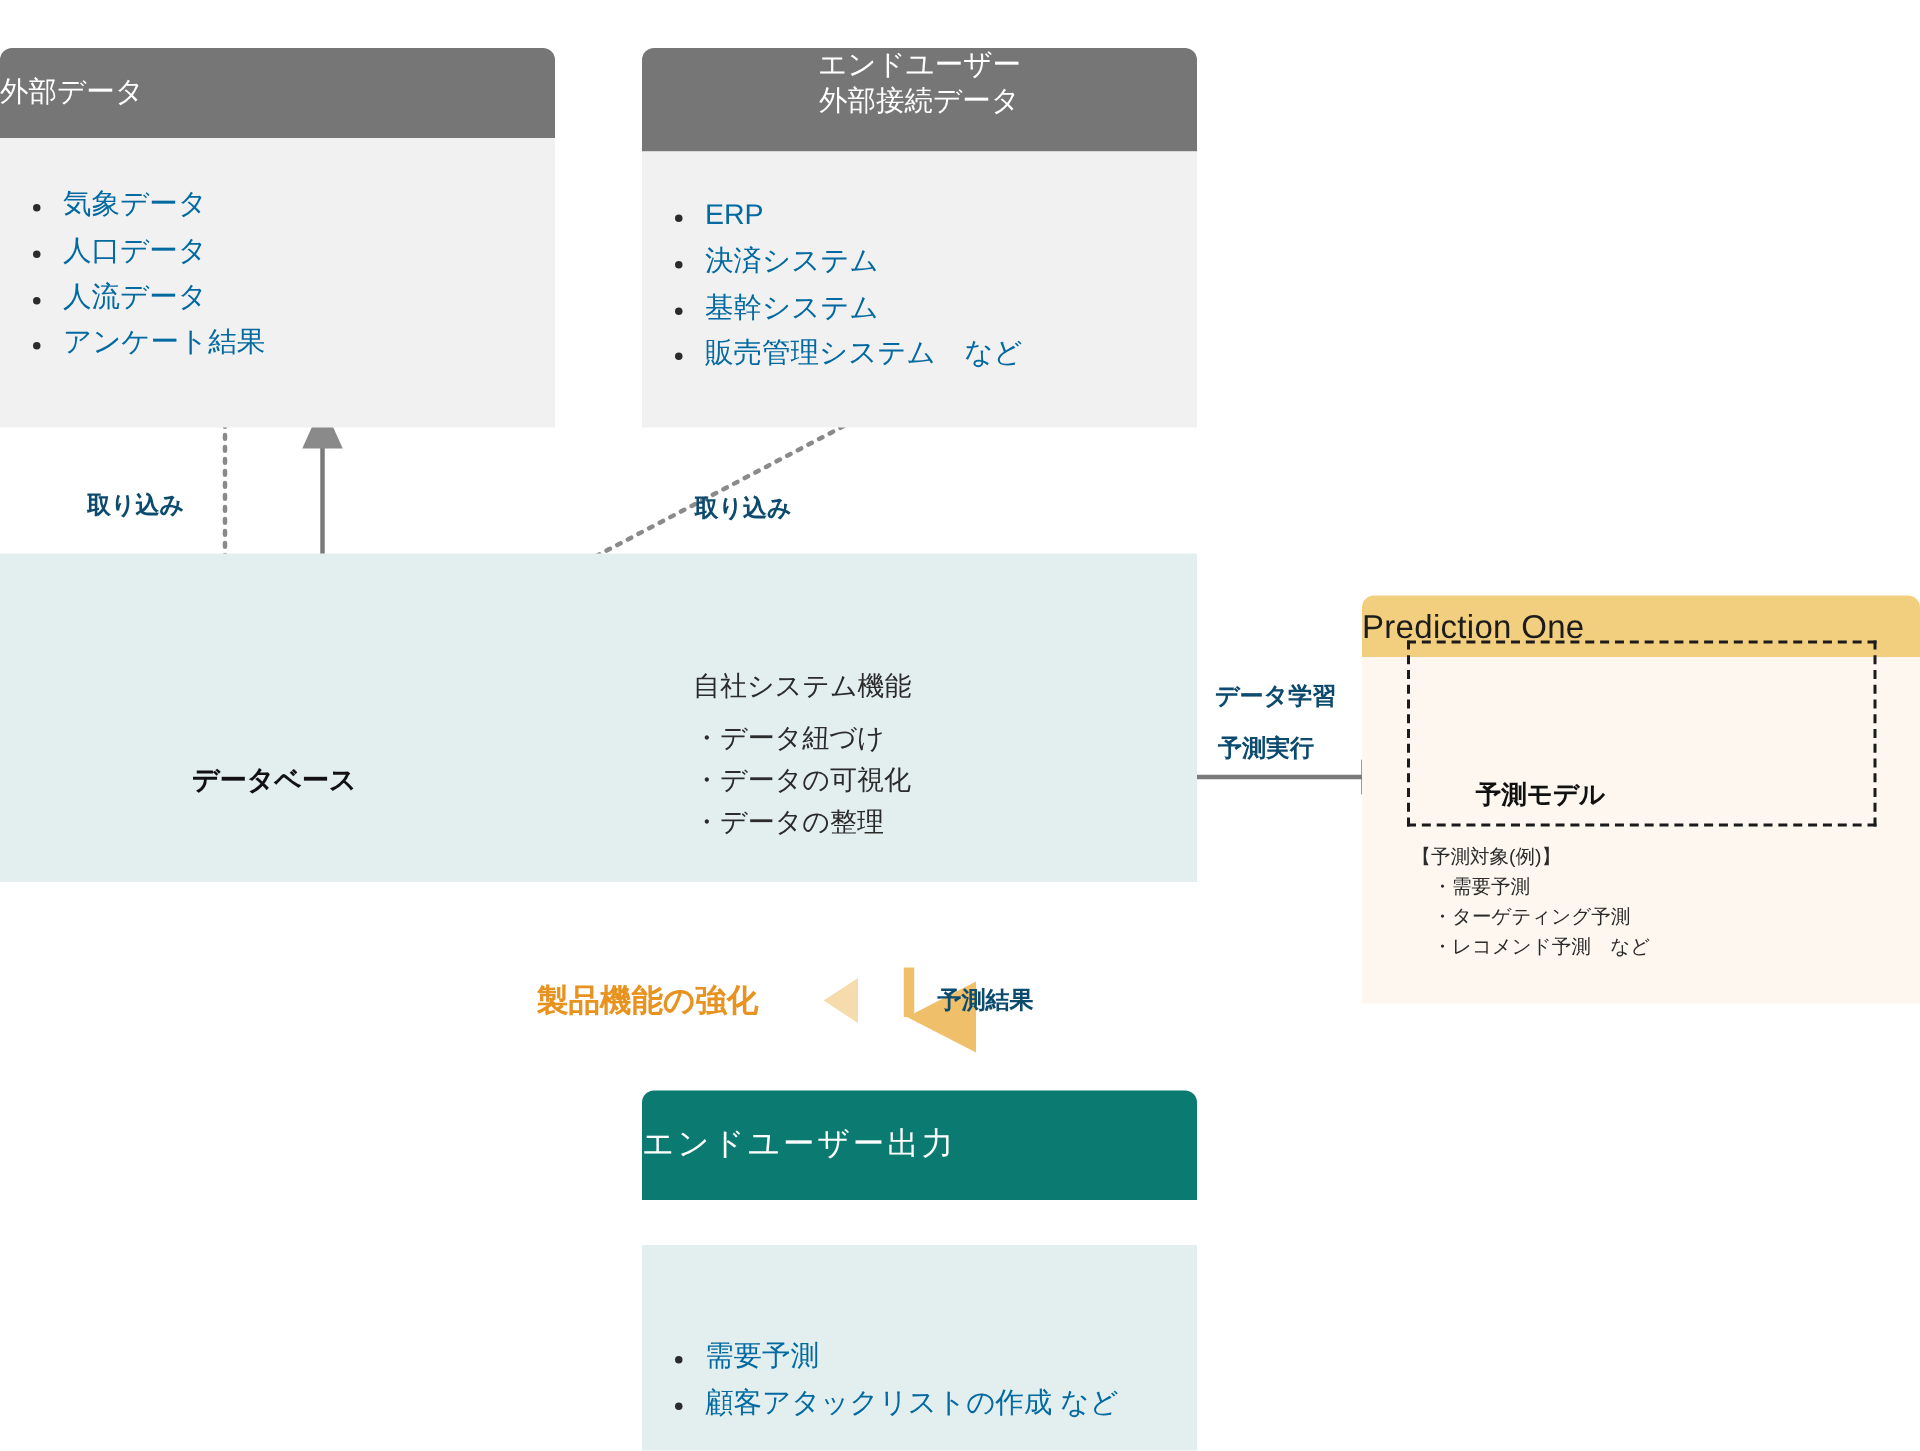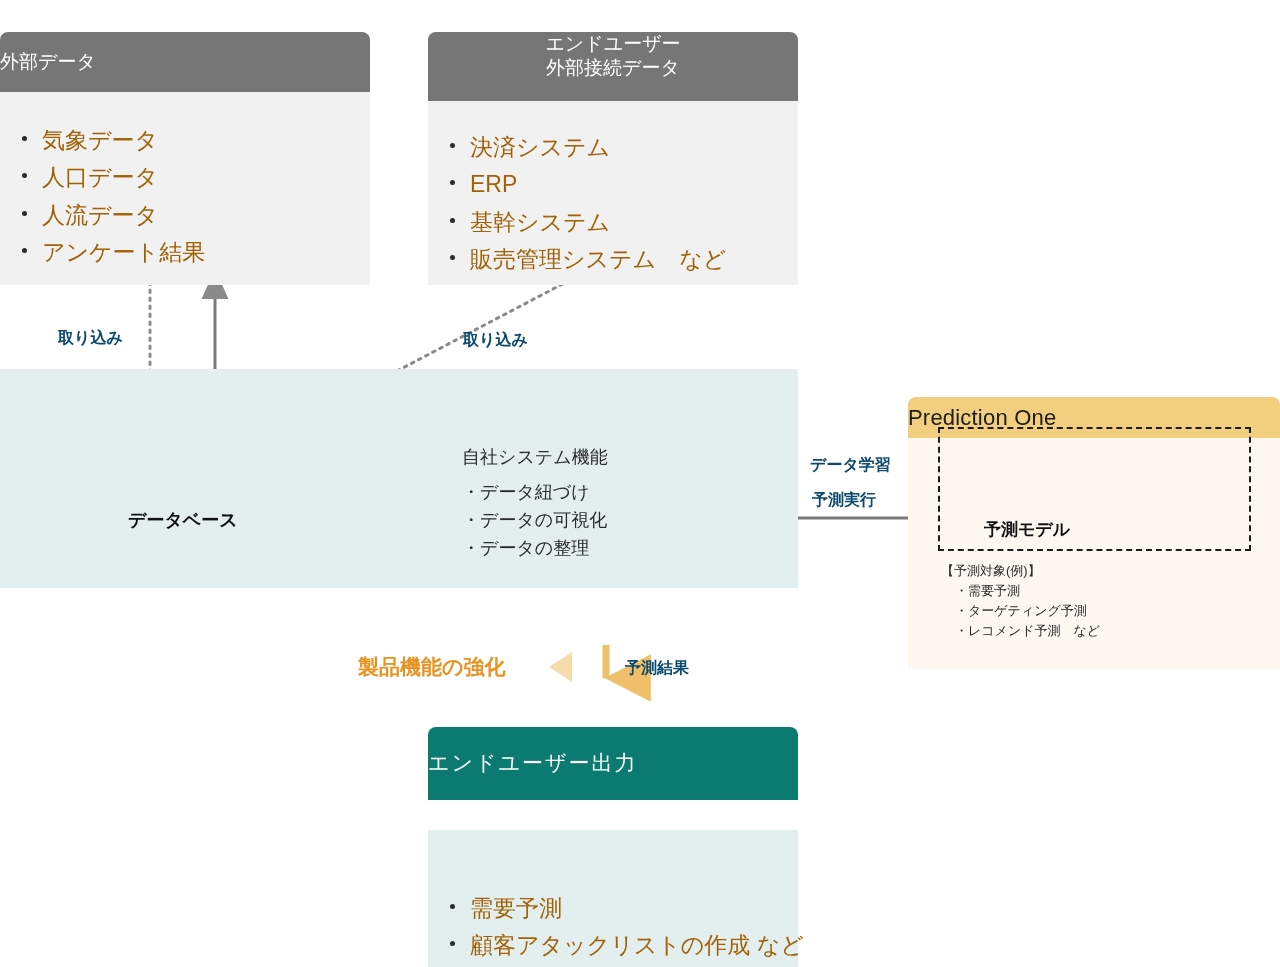--- a/index.html
+++ b/index.html
@@ -29,23 +29,23 @@
 
   
   .gray-head{background:#767676;font-size:19px;border-radius:8px 8px 0 0;}
   .gray-body{background:#f1f1f1;}
   .bullets{
     list-style:none;margin:0;padding:0;
   }
   .bullets li{
     position:relative;
     padding-left:28px;
-    font-size:23px;
+    font-size:19px;
     line-height:1.62;
-    color:#a16207;
+    color:#0369a1;
     white-space:pre;
   }
   .bullets li:before{
     content:"";
     position:absolute;left:8px;top:14px;
     width:5px;height:5px;border-radius:50%;
     background:#2b2b2b;
   }
 
   
@@ -221,22 +221,22 @@
     </div>
   </div>
 
   <div class="card" style="left:428px;top:4px;width:370px;">
     <div class="card-head gray-head" style="height:69px;flex-direction:column;">
       <span>エンドユーザー</span>
       <span>外部接続データ</span>
     </div>
     <div class="card-body gray-body" style="height:184px;padding:28px 0 0 14px;">
       <ul class="bullets">
+        <li>ERP</li>
         <li>決済システム</li>
-        <li>ERP</li>
         <li>基幹システム</li>
         <li>販売管理システム　など</li>
       </ul>
     </div>
   </div>
 
   <div class="lbl" style="left:58px;top:327px;">取り込み</div>
   <div class="lbl" style="left:226px;top:327px;margin-top:48px;">実績データ連携</div>
   <div class="lbl" style="left:463px;top:329px;">取り込み</div>
 

